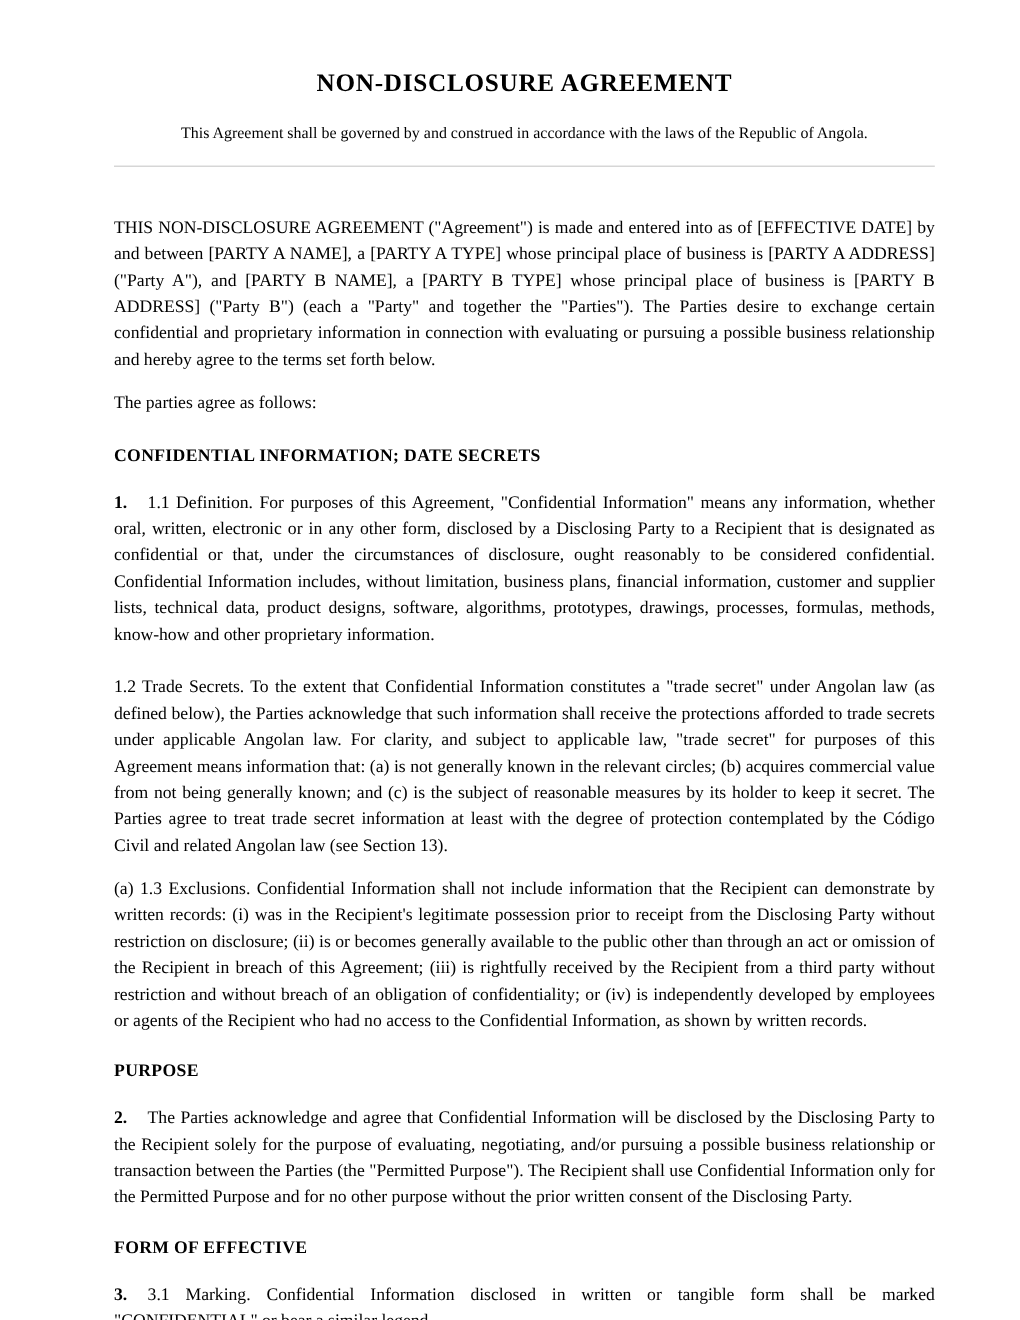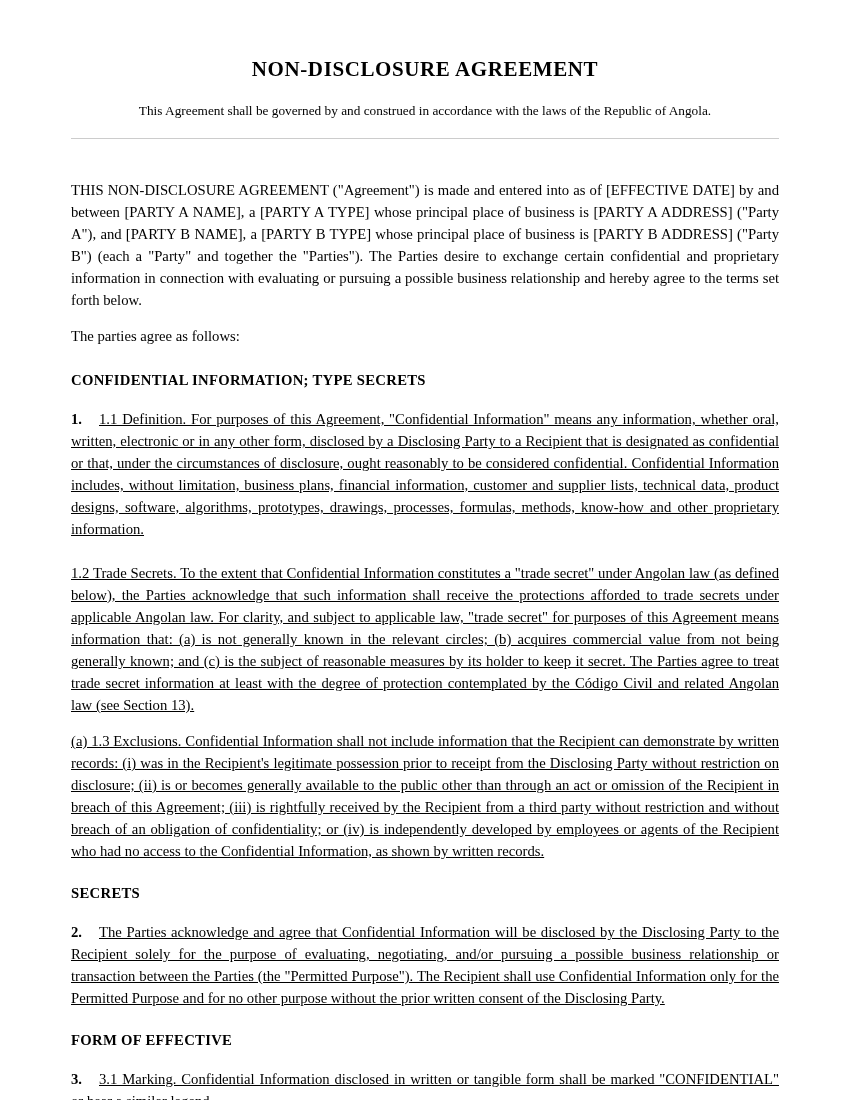--- a/index.html
+++ b/index.html
@@ -7,21 +7,21 @@
   body {
     width: 850px;
     height: 1100px;
     font-family: "Liberation Serif", "DejaVu Serif", serif;
     color: #000000;
     overflow: hidden;
   }
   .page {
     width: 850px;
     height: 1100px;
-    padding: 56px 71px 0 71px;
+    padding: 56px 71px 0 95px;
     background: #ffffff;
   }
   .doc-title {
     font-size: 21px;
     line-height: 26px;
     font-weight: bold;
     text-align: center;
     letter-spacing: 0.6px;
   }
   .doc-subtitle {
@@ -45,21 +45,21 @@
   .p-intro { margin-top: 40px; margin-bottom: 14px; }
   .p-lead  { margin-bottom: 24px; text-align: left; }
   h2.section-heading {
     margin-top: 22px;
     margin-bottom: 19px;
     font-size: 14.7px;
     line-height: 18px;
     font-weight: bold;
     letter-spacing: 0.3px;
   }
-  p.clause { margin-bottom: 14px; text-decoration: underline; }
+  p.clause { margin-bottom: 14px; }
   p.clause-numbered { margin-bottom: 22px; }
   .clause-num {
     display: inline-block;
     width: 28px;
     font-weight: bold;
   }
 </style>
 </head>
 <body>
 
@@ -68,29 +68,29 @@
   <h1 class="doc-title">NON-DISCLOSURE AGREEMENT</h1>
 
   <div class="doc-subtitle">This Agreement shall be governed by and construed in accordance with the laws of the Republic of Angola.</div>
 
   <hr class="divider">
 
   <p class="body-par p-intro">THIS NON-DISCLOSURE AGREEMENT ("Agreement") is made and entered into as of [EFFECTIVE DATE] by and between [PARTY A NAME], a [PARTY A TYPE] whose principal place of business is [PARTY A ADDRESS] ("Party A"), and [PARTY B NAME], a [PARTY B TYPE] whose principal place of business is [PARTY B ADDRESS] ("Party B") (each a "Party" and together the "Parties"). The Parties desire to exchange certain confidential and proprietary information in connection with evaluating or pursuing a possible business relationship and hereby agree to the terms set forth below.</p>
 
   <p class="body-par p-lead">The parties agree as follows:</p>
 
-  <h2 class="section-heading">CONFIDENTIAL INFORMATION; TYPE SECRETS</h2>
+  <h2 class="section-heading">CONFIDENTIAL INFORMATION; DATE SECRETS</h2>
 
   <p class="body-par clause clause-numbered"><span class="clause-num">1.</span><span>1.1 Definition. For purposes of this Agreement, "Confidential Information" means any information, whether oral, written, electronic or in any other form, disclosed by a Disclosing Party to a Recipient that is designated as confidential or that, under the circumstances of disclosure, ought reasonably to be considered confidential. Confidential Information includes, without limitation, business plans, financial information, customer and supplier lists, technical data, product designs, software, algorithms, prototypes, drawings, processes, formulas, methods, know-how and other proprietary information.</span></p>
 
   <p class="body-par clause"><span>1.2 Trade Secrets. To the extent that Confidential Information constitutes a "trade secret" under Angolan law (as defined below), the Parties acknowledge that such information shall receive the protections afforded to trade secrets under applicable Angolan law. For clarity, and subject to applicable law, "trade secret" for purposes of this Agreement means information that: (a) is not generally known in the relevant circles; (b) acquires commercial value from not being generally known; and (c) is the subject of reasonable measures by its holder to keep it secret. The Parties agree to treat trade secret information at least with the degree of protection contemplated by the Código Civil and related Angolan law (see Section 13).</span></p>
 
   <p class="body-par clause"><span>(a) 1.3 Exclusions. Confidential Information shall not include information that the Recipient can demonstrate by written records: (i) was in the Recipient's legitimate possession prior to receipt from the Disclosing Party without restriction on disclosure; (ii) is or becomes generally available to the public other than through an act or omission of the Recipient in breach of this Agreement; (iii) is rightfully received by the Recipient from a third party without restriction and without breach of an obligation of confidentiality; or (iv) is independently developed by employees or agents of the Recipient who had no access to the Confidential Information, as shown by written records.</span></p>
 
-  <h2 class="section-heading">SECRETS</h2>
+  <h2 class="section-heading">PURPOSE</h2>
 
   <p class="body-par clause clause-numbered"><span class="clause-num">2.</span><span>The Parties acknowledge and agree that Confidential Information will be disclosed by the Disclosing Party to the Recipient solely for the purpose of evaluating, negotiating, and/or pursuing a possible business relationship or transaction between the Parties (the "Permitted Purpose"). The Recipient shall use Confidential Information only for the Permitted Purpose and for no other purpose without the prior written consent of the Disclosing Party.</span></p>
 
   <h2 class="section-heading">FORM OF EFFECTIVE</h2>
 
   <p class="body-par clause clause-numbered"><span class="clause-num">3.</span><span>3.1 Marking. Confidential Information disclosed in written or tangible form shall be marked "CONFIDENTIAL" or bear a similar legend.</span></p>
 
 </div>
 
 </body></html>

